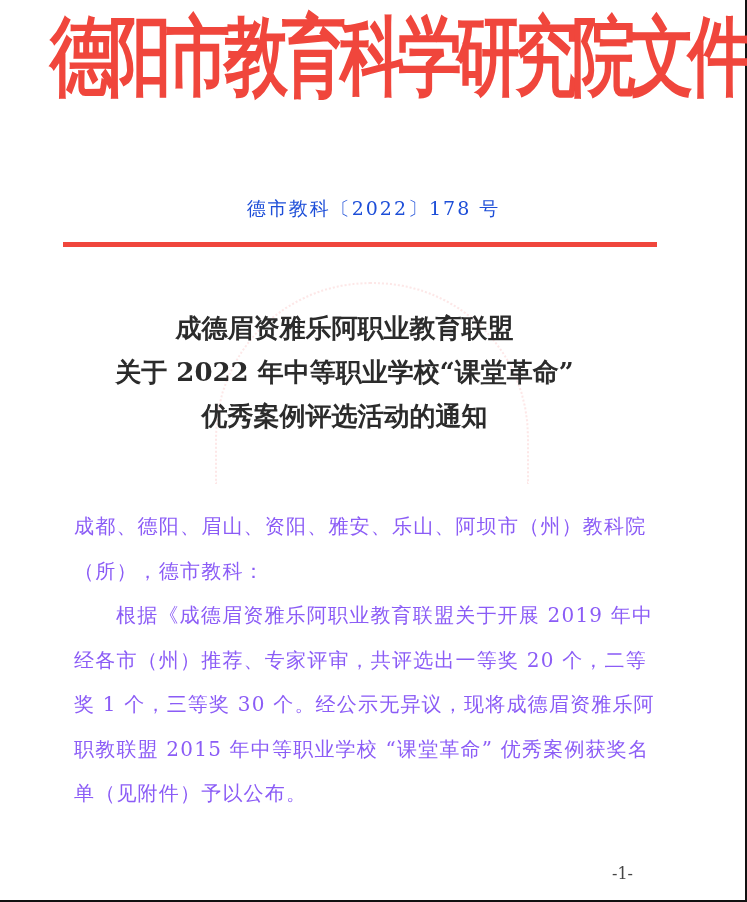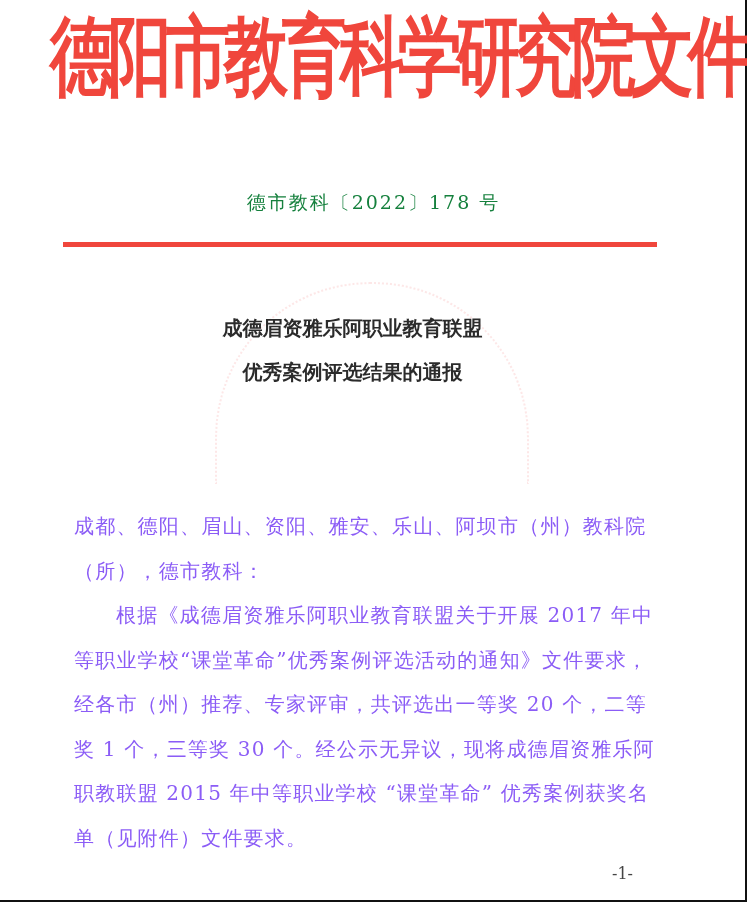--- a/index.html
+++ b/index.html
@@ -39,24 +39,24 @@
       line-height: 100px;
       letter-spacing: -6px;
       transform: scaleY(1.35);
       transform-origin: center center;
       white-space: nowrap;
     }
     .doc-number {
       position: absolute;
       left: 0;
       width: 747px;
-      top: 190px;
+      top: 196px;
       text-align: center;
       font-size: 19px;
-      color: #15803d;
+      color: #1d4ed8;
       letter-spacing: 2px;
     }
     .red-rule {
       position: absolute;
       left: 63px;
       top: 242px;
       width: 594px;
       height: 5px;
       background: #f0463c;
     }
@@ -70,25 +70,24 @@
       border-bottom: none;
       border-radius: 155px 155px 0 0;
       pointer-events: none;
     }
     .notice-title {
       position: absolute;
       left: 0;
       width: 689px;
       top: 306px;
       text-align: center;
-      font-size: 20px;
+      font-size: 26px;
       line-height: 44px;
       color: #2b2b2b;
       font-weight: bold;
-      padding-left: 8px;
     }
     .notice-title div {
       white-space: nowrap;
     }
     .body-text {
       position: absolute;
       left: 74px;
       top: 504px;
       width: 600px;
       font-size: 20px;
@@ -119,29 +118,29 @@
   <div class="doc-header-title">德阳市教育科学研究院文件</div>
 
   <div class="doc-number">德市教科〔2022〕178 号</div>
 
   <div class="red-rule"></div>
 
   <div class="seal-arc"></div>
 
   <div class="notice-title">
     <div>成德眉资雅乐阿职业教育联盟</div>
-    <div>优秀案例评选结果的通报</div>
+    <div>关于 2022 年中等职业学校“课堂革命”</div>
+    <div>优秀案例评选活动的通知</div>
   </div>
 
   <div class="body-text">
     <div class="line">成都、德阳、眉山、资阳、雅安、乐山、阿坝市（州）教科院</div>
     <div class="line">（所），德市教科：</div>
-    <div class="line indent">根据《成德眉资雅乐阿职业教育联盟关于开展 2017 年中</div>
-    <div class="line">等职业学校“课堂革命”优秀案例评选活动的通知》文件要求，</div>
+    <div class="line indent">根据《成德眉资雅乐阿职业教育联盟关于开展 2019 年中</div>
     <div class="line">经各市（州）推荐、专家评审，共评选出一等奖 20 个，二等</div>
     <div class="line">奖 1 个，三等奖 30 个。经公示无异议，现将成德眉资雅乐阿</div>
     <div class="line">职教联盟 2015 年中等职业学校 “课堂革命” 优秀案例获奖名</div>
-    <div class="line">单（见附件）文件要求。</div>
+    <div class="line">单（见附件）予以公布。</div>
   </div>
 
   <div class="page-number">-1-</div>
 
 </div>
 
 </body></html>

